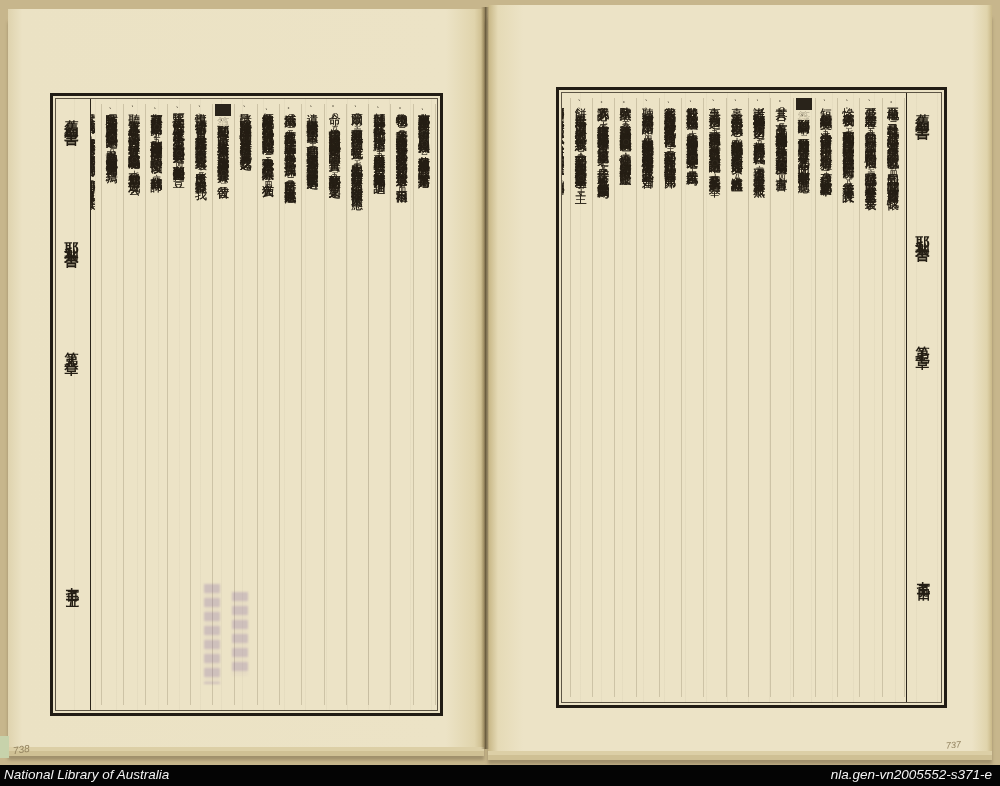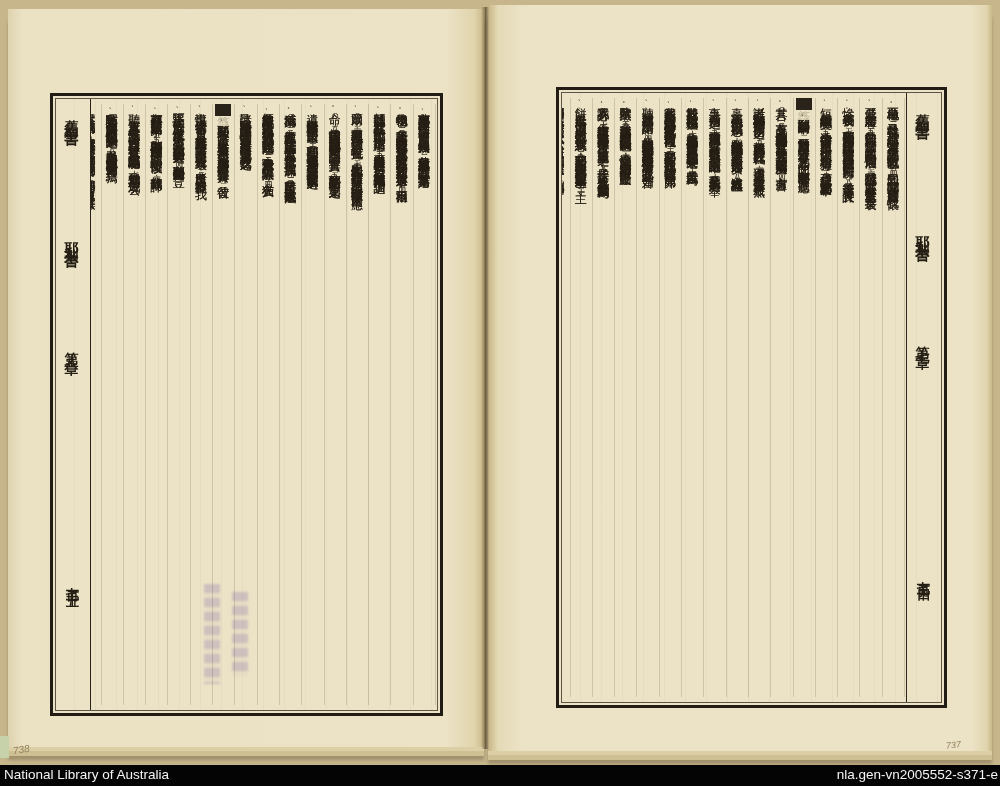--- a/index.html
+++ b/index.html
@@ -47,23 +47,23 @@
   .ht.pageno{top:478px;font-size:13px;letter-spacing:2px;}
   
   .stamp{position:absolute;left:196px;top:580px;width:62px;height:112px;
          filter:blur(1.1px);opacity:.55;pointer-events:none;}
   .stamp i{position:absolute;top:4px;width:16px;height:100px;
     background:repeating-linear-gradient(180deg,rgba(116,84,158,.45) 0 9px,rgba(116,84,158,.08) 9px 14px);}
   .stamp i:first-child{left:8px;}
   .stamp i:last-child{left:36px;height:84px;top:12px;}
   
   .nla-bar{position:absolute;left:0;top:765px;width:1000px;height:22px;background:#040404;
-    color:#f4f4f4;font-family:"Liberation Sans",sans-serif;font-size:13.5px;}
+    color:#f4f4f4;font-family:"Liberation Sans",sans-serif;font-size:13.5px;font-style:italic;}
   .nla-left{position:absolute;left:4px;top:2px;}
-  .nla-right{position:absolute;right:2px;top:2px;}
+  .nla-right{position:absolute;right:8px;top:2px;}
   .pencil{position:absolute;font-family:"Liberation Sans",sans-serif;color:#93835f;
     font-size:10px;font-style:italic;}
   .pencil-left{left:13px;top:744px;transform:rotate(-8deg);}
   .pencil-right{left:946px;top:740px;transform:rotate(-6deg);font-size:9px;}
 </style>
 </head>
 <body>
 
 <div class="stage">
 

